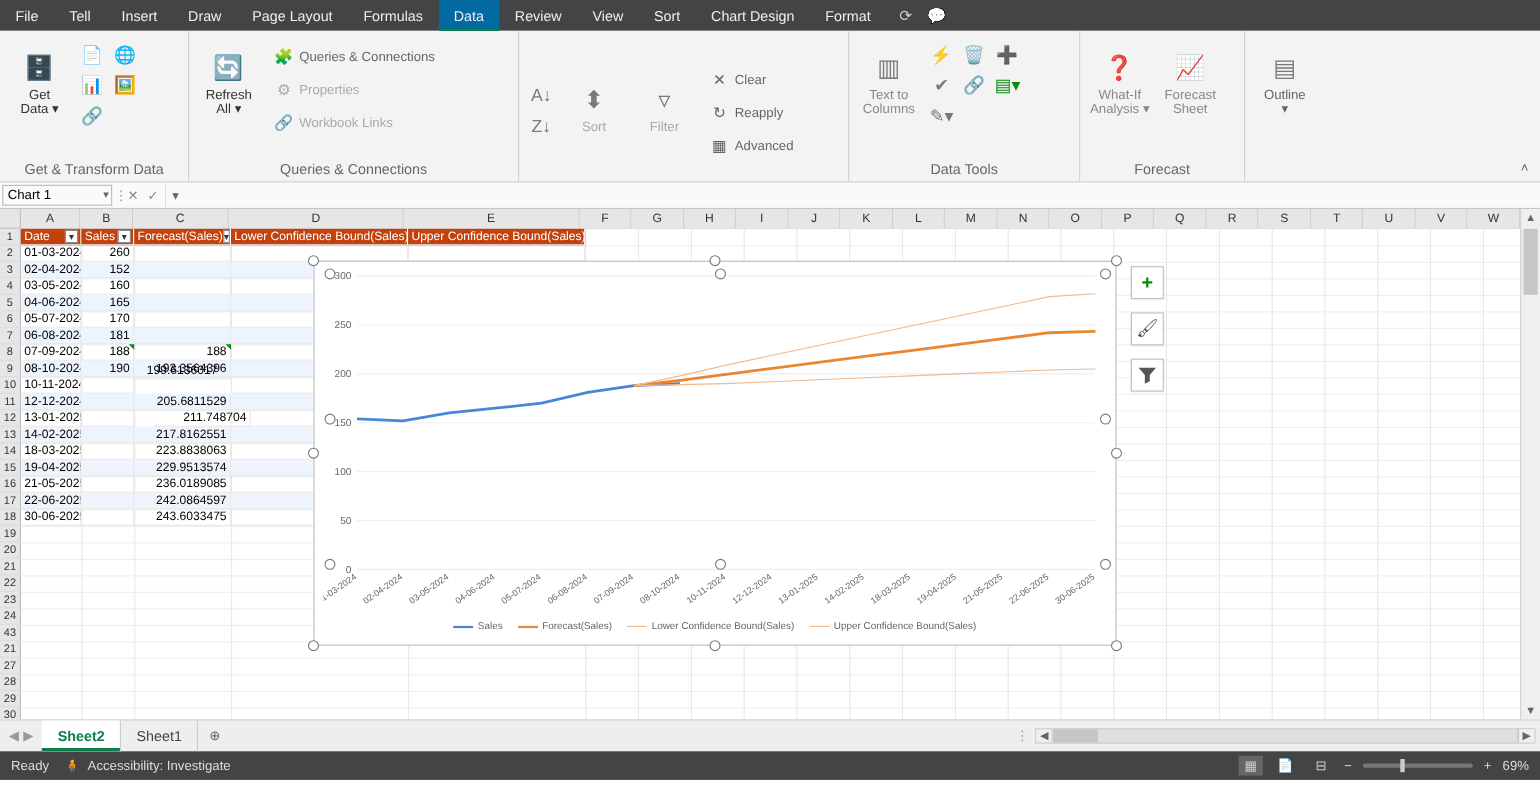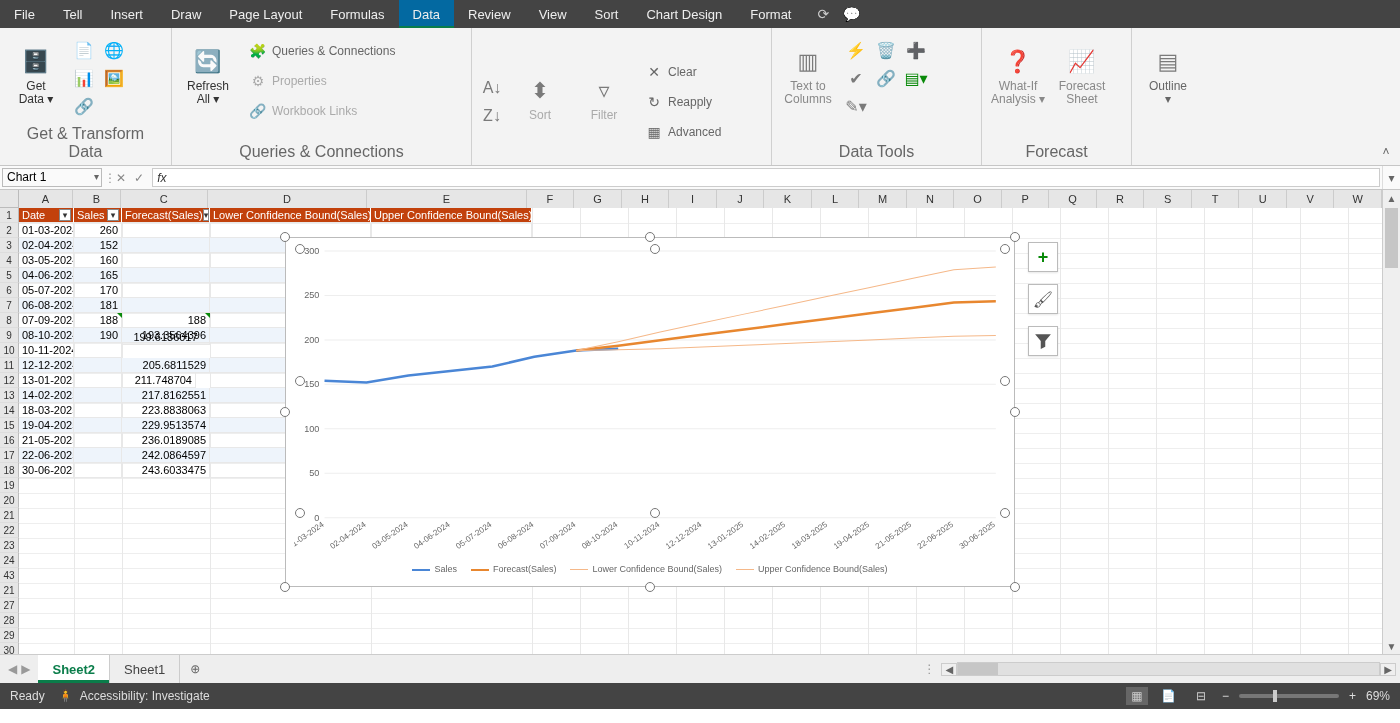--- a/index.html
+++ b/index.html
@@ -8,21 +8,21 @@
   .title-tabs .tab { padding: 0 14px; display: flex; align-items: center; cursor: pointer; font-size: 13px; }
   .title-tabs .tab.active { background: #0369a1; box-shadow: inset 0 -2px 0 #0a7d4a; }
   .title-tabs .search { display: flex; align-items: center; gap: 8px; padding: 0 10px; color: #ccc; flex: 1; }
   .title-tabs .right { display: flex; align-items: center; gap: 14px; padding: 0 12px; color: #ccc; }
   .icon-lightbulb::before { content: "💡"; filter: grayscale(1) brightness(1.6); font-size: 12px;}
   .icon-comment::before { content: "💬"; filter: grayscale(1) brightness(1.6); font-size: 14px;}
 
   .ribbon { background: #f3f3f3; height: 138px; display: flex; border-bottom: 1px solid #c6c6c6; }
   .ribbon-group { border-right: 1px solid #d0d0d0; display: flex; flex-direction: column; padding: 4px 8px 0 8px; }
   .ribbon-group .body { flex: 1; display: flex; gap: 8px; align-items: flex-start; }
-  .ribbon-group .label { text-align: center; color: #666; font-size: 16px; padding-bottom: 4px; }
+  .ribbon-group .label { text-align: center; color: #666; font-size: 13px; padding-bottom: 4px; }
   .big-btn { display: flex; flex-direction: column; align-items: center; justify-content: center; width: 56px; height: 88px; gap: 2px; cursor: pointer; text-align:center; color:#333; }
   .big-btn .ico { width: 32px; height: 32px; display:flex; align-items:center; justify-content:center; font-size:22px; color:#7a7a7a; }
   .big-btn .txt { font-size: 12px; line-height: 1.1; }
   .vstack { display:flex; flex-direction:column; gap:4px; }
   .hstack { display:flex; gap:6px; }
   .small-btn { display:flex; align-items:center; gap:6px; height:26px; padding:0 6px; color:#666; cursor:pointer; font-size:12px;}
   .small-btn .ico { width:16px; height:16px; display:inline-flex; align-items:center; justify-content:center; font-size:14px;}
   .mini-ico { width:24px; height:24px; display:inline-flex; align-items:center; justify-content:center; color:#7a7a7a; font-size:16px; cursor:pointer;}
   .ribbon .collapse { margin-left:auto; width:28px; display:flex; align-items:flex-end; justify-content:center; padding-bottom:6px; color:#666; cursor:pointer;}
 
@@ -239,23 +239,20 @@
 </div>
 
 <div class="name-fx">
   <div class="name-box">
     <span>Chart 1</span><span class="dd">▾</span>
   </div>
   <div style="width:6px;display:flex;align-items:center;color:#999">⋮</div>
   <div class="fx-btns">
     <span>✕</span>
     <span>✓</span>
-  </div>
-  <div class="fx-bar">
-    <span class="fx">fx</span>
   </div>
   <div class="fx-expand">▾</div>
 </div>
 
 <div class="sheet-area">
   <div class="col-headers" id="colheaders">
     <div class="corner"></div>
   <div class="ch" style="width: 55px;">A</div>
       <div class="ch" style="width: 48px;">B</div>
       <div class="ch" style="width: 88px;">C</div>
@@ -430,21 +427,21 @@
       <div class="cell" style="left: 103px; top: 122px; width: 88px; text-align: center;">199.6136017</div>
       <div class="cell" style="left: 191px; top: 135px; width: 161px; text-align: right;"></div>
       <div class="cell" style="left: 352px; top: 135px; width: 161px; text-align: right;"></div>
       <div class="cell band" style="left: 0px; top: 150px; width: 55px; text-align: left;">12-12-2024</div>
       <div class="cell band" style="left: 55px; top: 150px; width: 48px; text-align: right;"></div>
       <div class="cell band" style="left: 103px; top: 150px; width: 88px; text-align: right;">205.6811529</div>
       <div class="cell band" style="left: 191px; top: 150px; width: 161px; text-align: right;"></div>
       <div class="cell band" style="left: 352px; top: 150px; width: 161px; text-align: right;"></div>
       <div class="cell" style="left: 0px; top: 165px; width: 55px; text-align: left;">13-01-2025</div>
       <div class="cell" style="left: 55px; top: 165px; width: 48px; text-align: right;"></div>
-      <div class="cell" style="left: 89px; top: 165px; width: 88px; text-align: right;">211.748704</div>
+      <div class="cell" style="left: 121px; top: 165px; width: 88px; text-align: right;">211.748704</div>
       <div class="cell" style="left: 191px; top: 165px; width: 161px; text-align: right;"></div>
       <div class="cell" style="left: 352px; top: 165px; width: 161px; text-align: right;"></div>
       <div class="cell band" style="left: 0px; top: 180px; width: 55px; text-align: left;">14-02-2025</div>
       <div class="cell band" style="left: 55px; top: 180px; width: 48px; text-align: right;"></div>
       <div class="cell band" style="left: 103px; top: 180px; width: 88px; text-align: right;">217.8162551</div>
       <div class="cell band" style="left: 191px; top: 180px; width: 161px; text-align: right;"></div>
       <div class="cell band" style="left: 352px; top: 180px; width: 161px; text-align: right;"></div>
       <div class="cell" style="left: 0px; top: 195px; width: 55px; text-align: left;">18-03-2025</div>
       <div class="cell" style="left: 55px; top: 195px; width: 48px; text-align: right;"></div>
       <div class="cell" style="left: 103px; top: 195px; width: 88px; text-align: right;">223.8838063</div>

